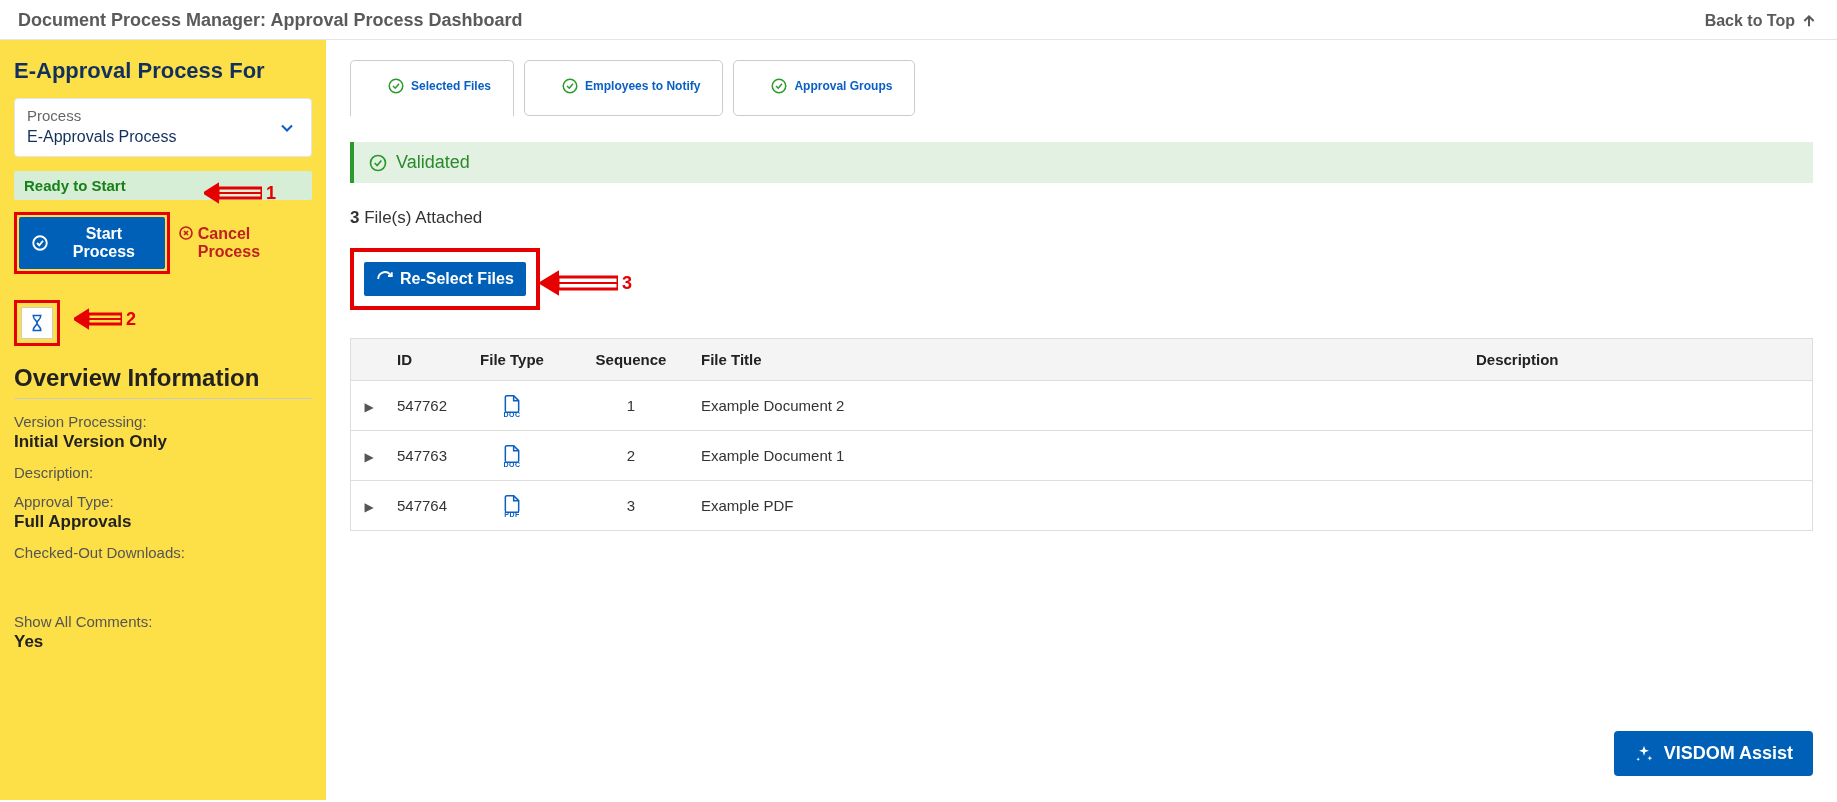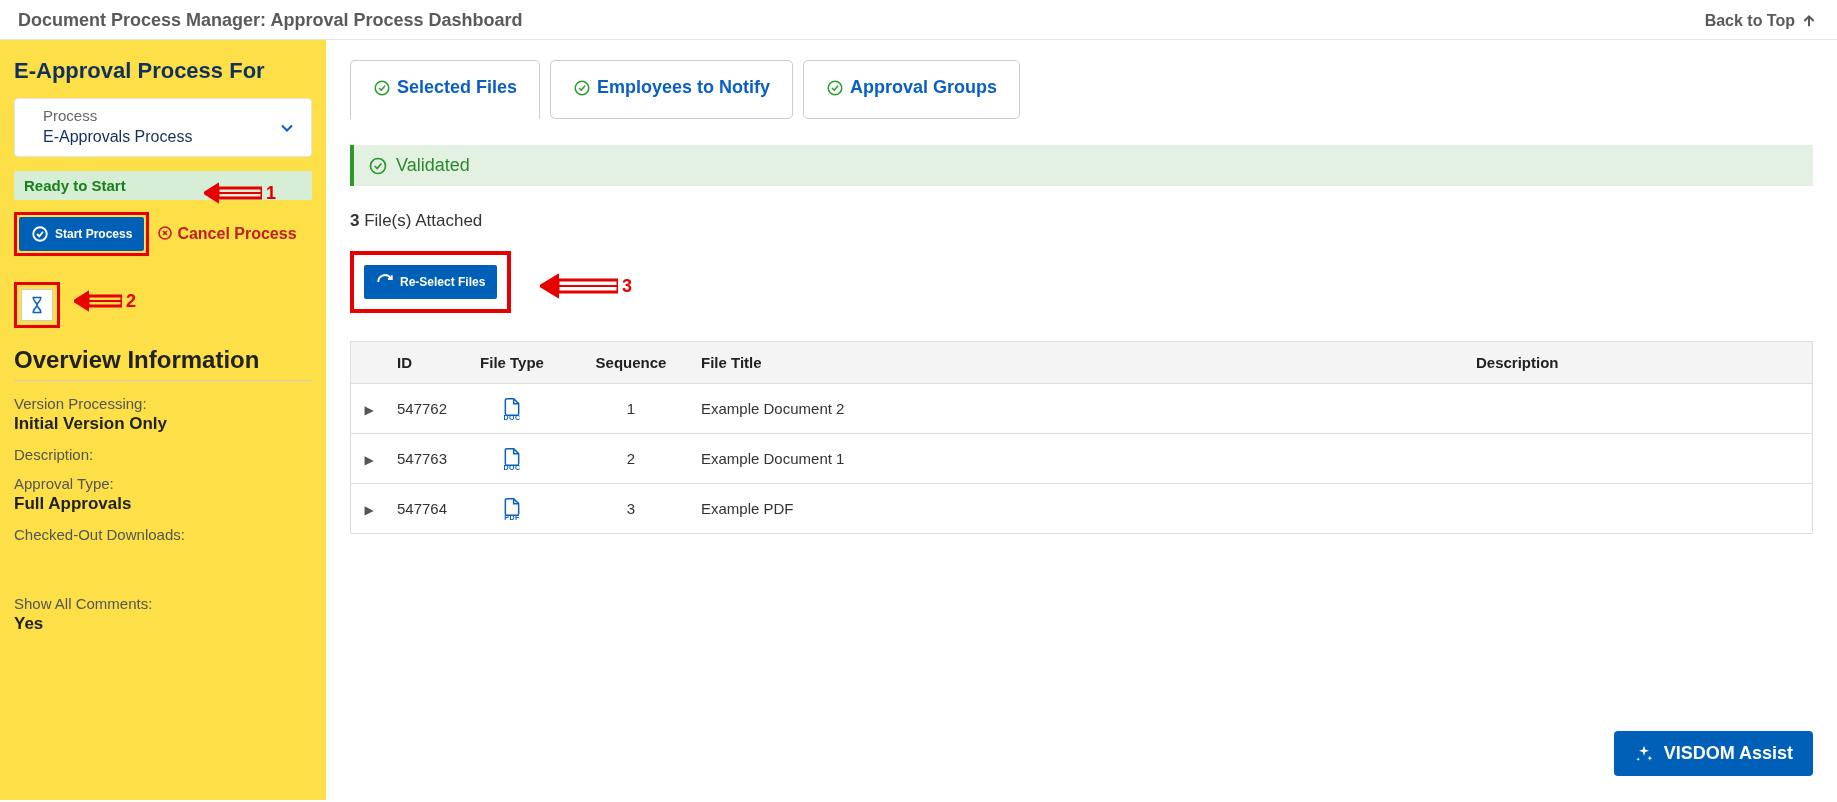--- a/index.html
+++ b/index.html
@@ -42,21 +42,21 @@
   .sidebar h2 {
     color: #12305d;
     font-size: 22px;
     font-weight: 700;
     margin-bottom: 14px;
   }
   .process-select {
     background: #fff;
     border: 1px solid #e5e5e5;
     border-radius: 4px;
-    padding: 8px 12px 10px 28px;
+    padding: 8px 12px 10px 12px;
     position: relative;
     margin-bottom: 14px;
   }
   .process-select .label {
     color: #666;
     font-size: 15px;
     margin-bottom: 4px;
   }
   .process-select .value {
     color: #12305d;
@@ -89,21 +89,21 @@
     border: 3px solid #e60000;
     padding: 2px;
     display: inline-block;
   }
   .btn-primary {
     background: #0060b8;
     color: #fff;
     border: none;
     padding: 8px 12px;
     font-weight: 600;
-    font-size: 12px;
+    font-size: 16px;
     display: inline-flex;
     align-items: center;
     gap: 6px;
     cursor: pointer;
     border-radius: 2px;
   }
   .cancel-link {
     color: #c02020;
     font-weight: 600;
     font-size: 16px;
@@ -155,26 +155,26 @@
     position: relative;
   }
   .tabs {
     display: flex;
     gap: 10px;
     margin-bottom: 26px;
   }
   .tab {
     border: 1px solid #ccc;
     background: #fff;
-    padding: 16px 22px 20px 22px;
+    padding: 16px 22px 20px 36px;
     border-radius: 5px;
     display: flex;
     align-items: center;
     gap: 6px;
-    font-size: 18px;
+    font-size: 12px;
     font-weight: 600;
     color: #0a5fc3;
     cursor: pointer;
   }
   .tab.active {
     border-bottom-color: #fff;
     border-bottom-width: 0;
     border-radius: 5px 5px 0 0;
     padding-bottom: 21px;
   }

